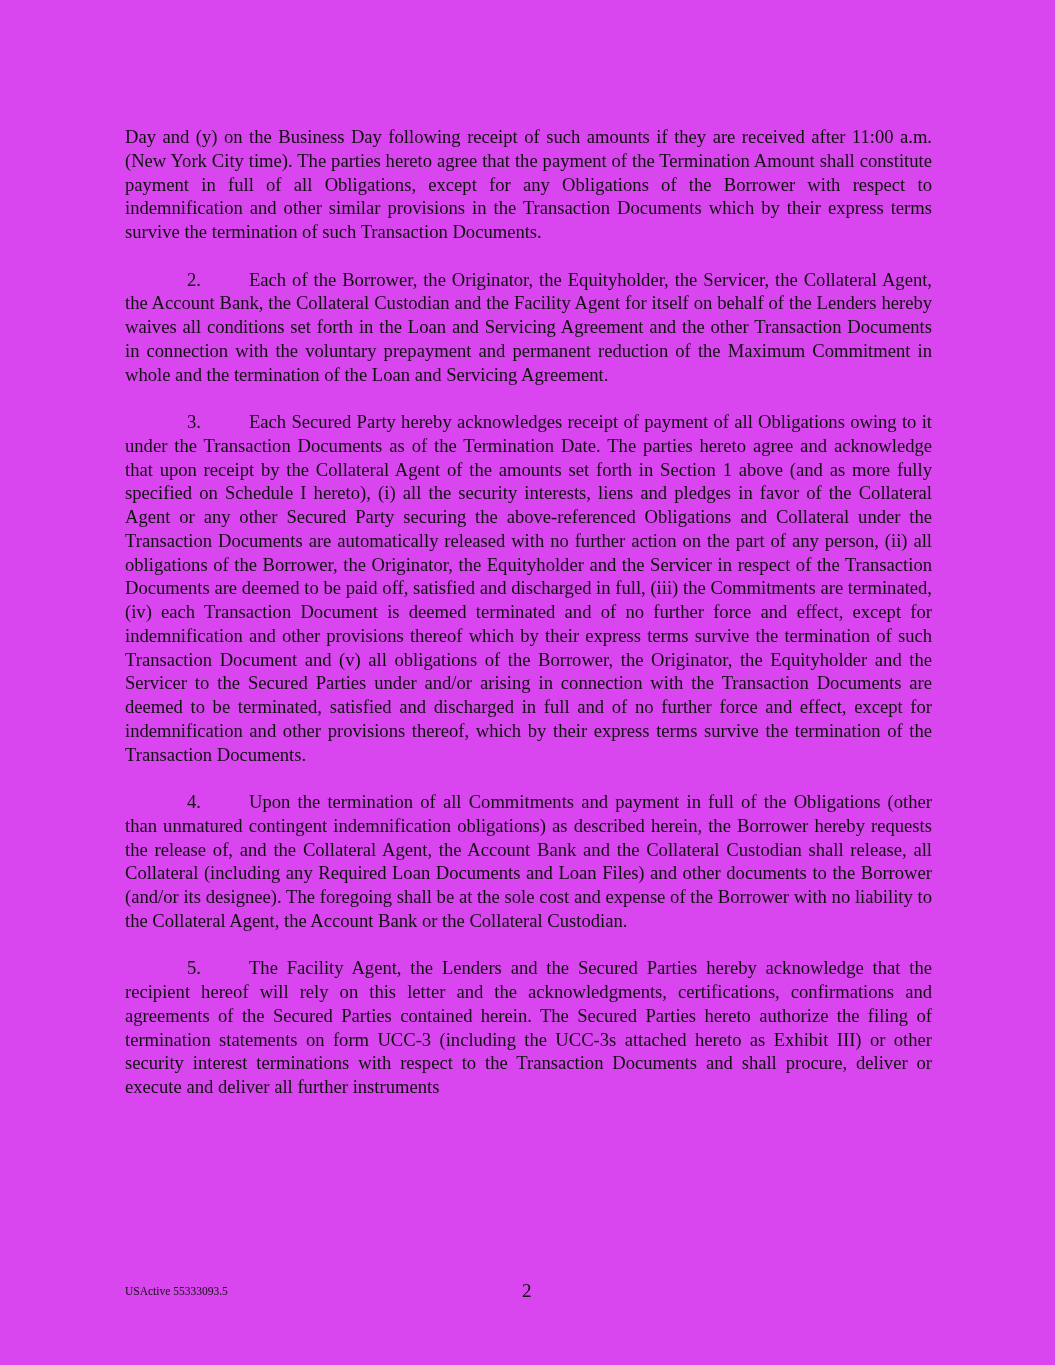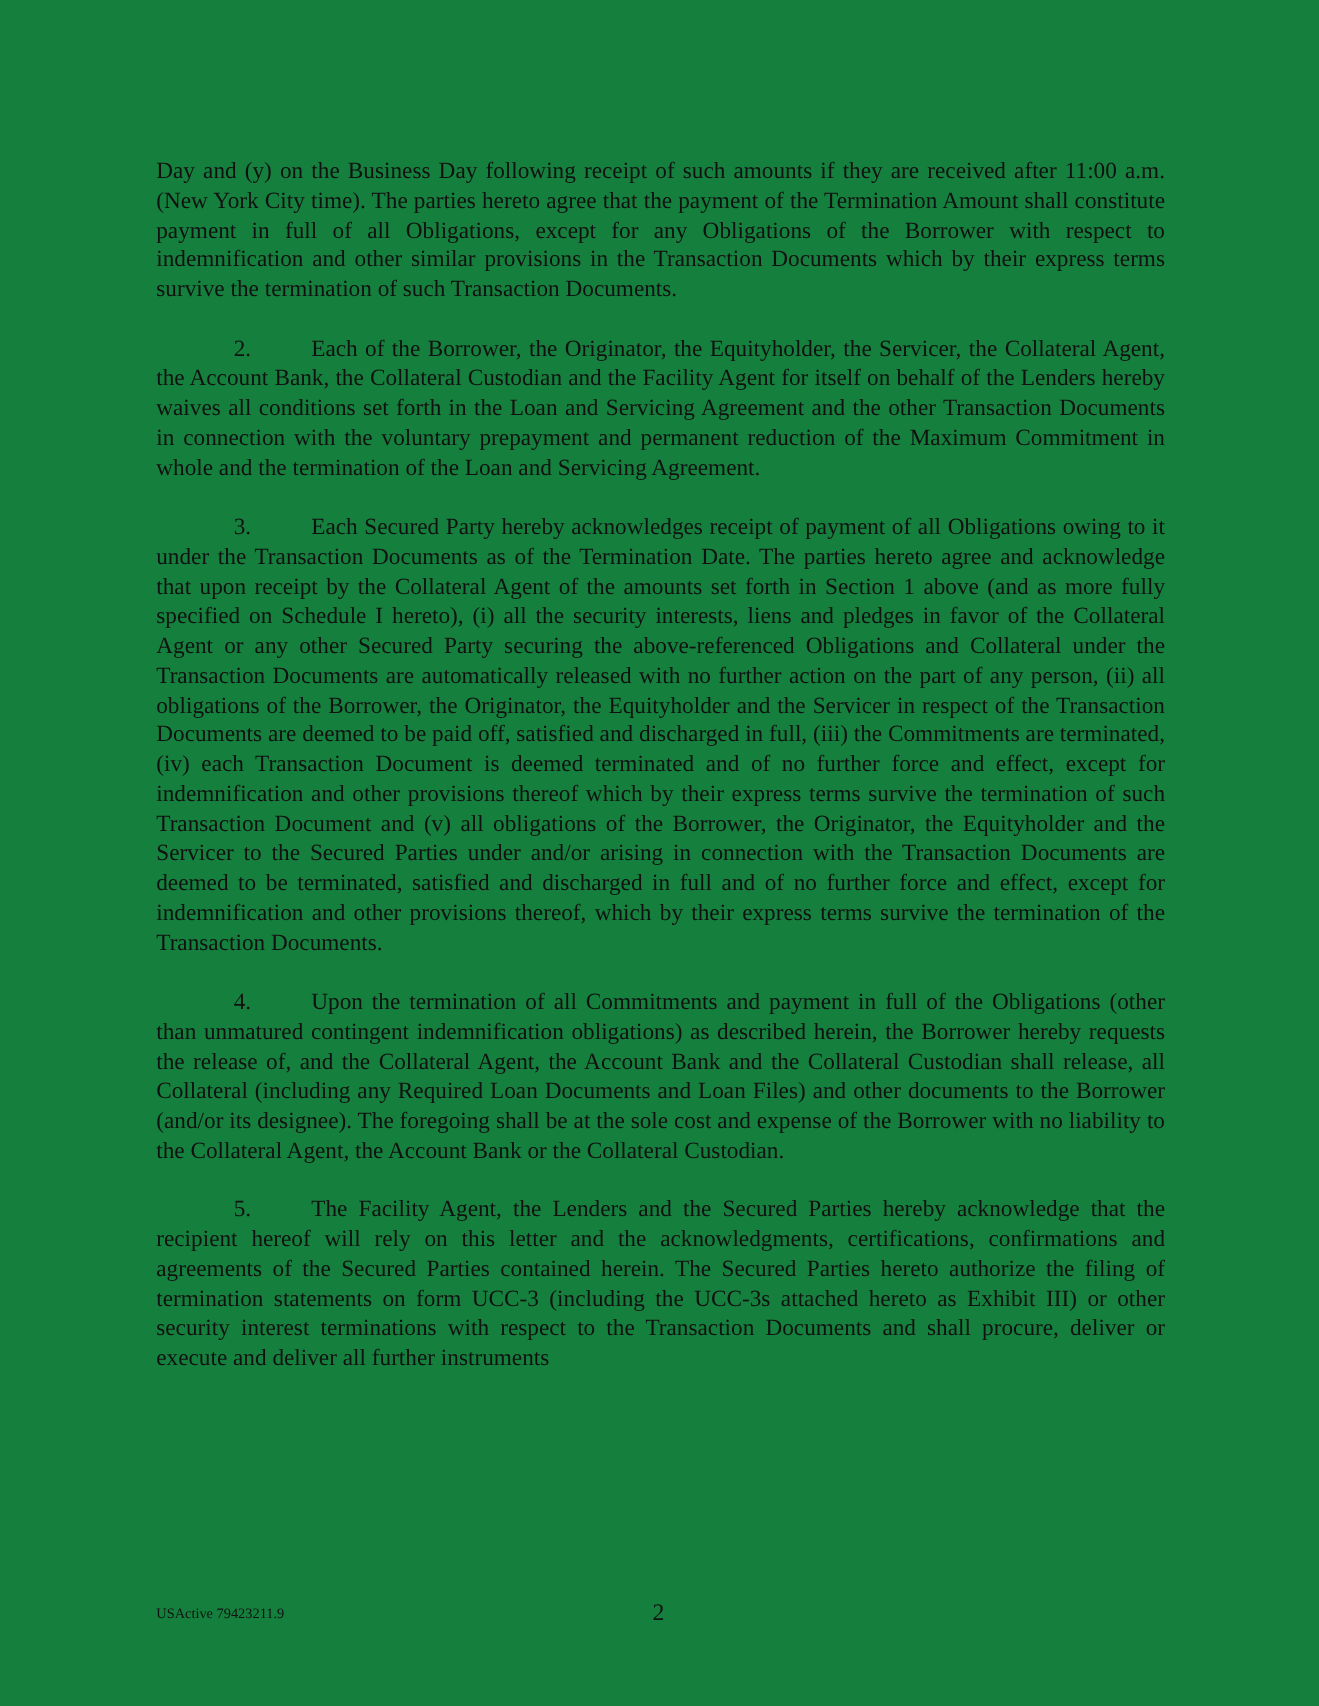--- a/index.html
+++ b/index.html
@@ -1,18 +1,18 @@
 <!DOCTYPE html>
 <html><head>
 <meta charset="utf-8">
 <style>
   html, body { margin: 0; padding: 0; background: #ffffff; }
   body { width: 1055px; height: 1365px; position: relative; overflow: hidden; }
   .page {
-    position: absolute; left: 0; top: 0; width: 1055px; height: 1365px; background: #15803d;
+    position: absolute; left: 0; top: 0; width: 1055px; height: 1365px; background: #d946ef;
     font-family: "Liberation Serif", serif; color: #111111;
   }
   .body-text {
     position: absolute; left: 125px; top: 125px; width: 807px;
     font-size: 18.6px; line-height: 23.75px; text-align: justify;
   }
   .para { margin: 0 0 23.75px 0; }
   .para .num { display: inline-block; width: 124px; padding-left: 62px; box-sizing: border-box; }
   .u { }
   .footer-id {
@@ -39,15 +39,15 @@
       <span class="num">3.</span><span>Each Secured Party hereby acknowledges receipt of payment of all Obligations owing to it under the Transaction Documents as of the Termination Date.  The parties hereto agree and acknowledge that upon receipt by the Collateral Agent of the amounts set forth in </span><span class="u">Section 1</span><span> above (and as more fully specified on </span><span class="u">Schedule I</span><span> hereto), (i) all the security interests, liens and pledges in favor of the Collateral Agent or any other Secured Party securing the above-referenced Obligations and Collateral under the Transaction Documents are automatically released with no further action on the part of any person, (ii) all obligations of the Borrower, the Originator, the Equityholder and the Servicer in respect of the Transaction Documents are deemed to be paid off, satisfied and discharged in full, (iii) the Commitments are terminated, (iv) each Transaction Document is deemed terminated and of no further force and effect, except for indemnification and other provisions thereof which by their express terms survive the termination of such Transaction Document and (v) all obligations of the Borrower, the Originator, the Equityholder and the Servicer to the Secured Parties under and/or arising in connection with the Transaction Documents are deemed to be terminated, satisfied and discharged in full and of no further force and effect, except for indemnification and other provisions thereof, which by their express terms survive the termination of the Transaction Documents.</span>
     </p>
     <p class="para">
       <span class="num">4.</span><span>Upon the termination of all Commitments and payment in full of the Obligations (other than unmatured contingent indemnification obligations) as described herein, the Borrower hereby requests the release of, and the Collateral Agent, the Account Bank and the Collateral Custodian shall release, all Collateral (including any Required Loan Documents and Loan Files) and other documents to the Borrower (and/or its designee).  The foregoing shall be at the sole cost and expense of the Borrower with no liability to the Collateral Agent, the Account Bank or the Collateral Custodian.</span>
     </p>
     <p class="para">
       <span class="num">5.</span><span>The Facility Agent, the Lenders and the Secured Parties hereby acknowledge that the recipient hereof will rely on this letter and the acknowledgments, certifications, confirmations and agreements of the Secured Parties contained herein.  The Secured Parties hereto authorize the filing of termination statements on form UCC-3 (including the UCC-3s attached hereto as Exhibit III) or other security interest terminations with respect to the Transaction Documents and shall procure, deliver or execute and deliver all further instruments</span>
     </p>
   </div>
 
-  <div class="footer-id">USActive 79423211.9</div>
+  <div class="footer-id">USActive 55333093.5</div>
   <div class="page-num">2</div>
 </div>
 
 </body></html>

